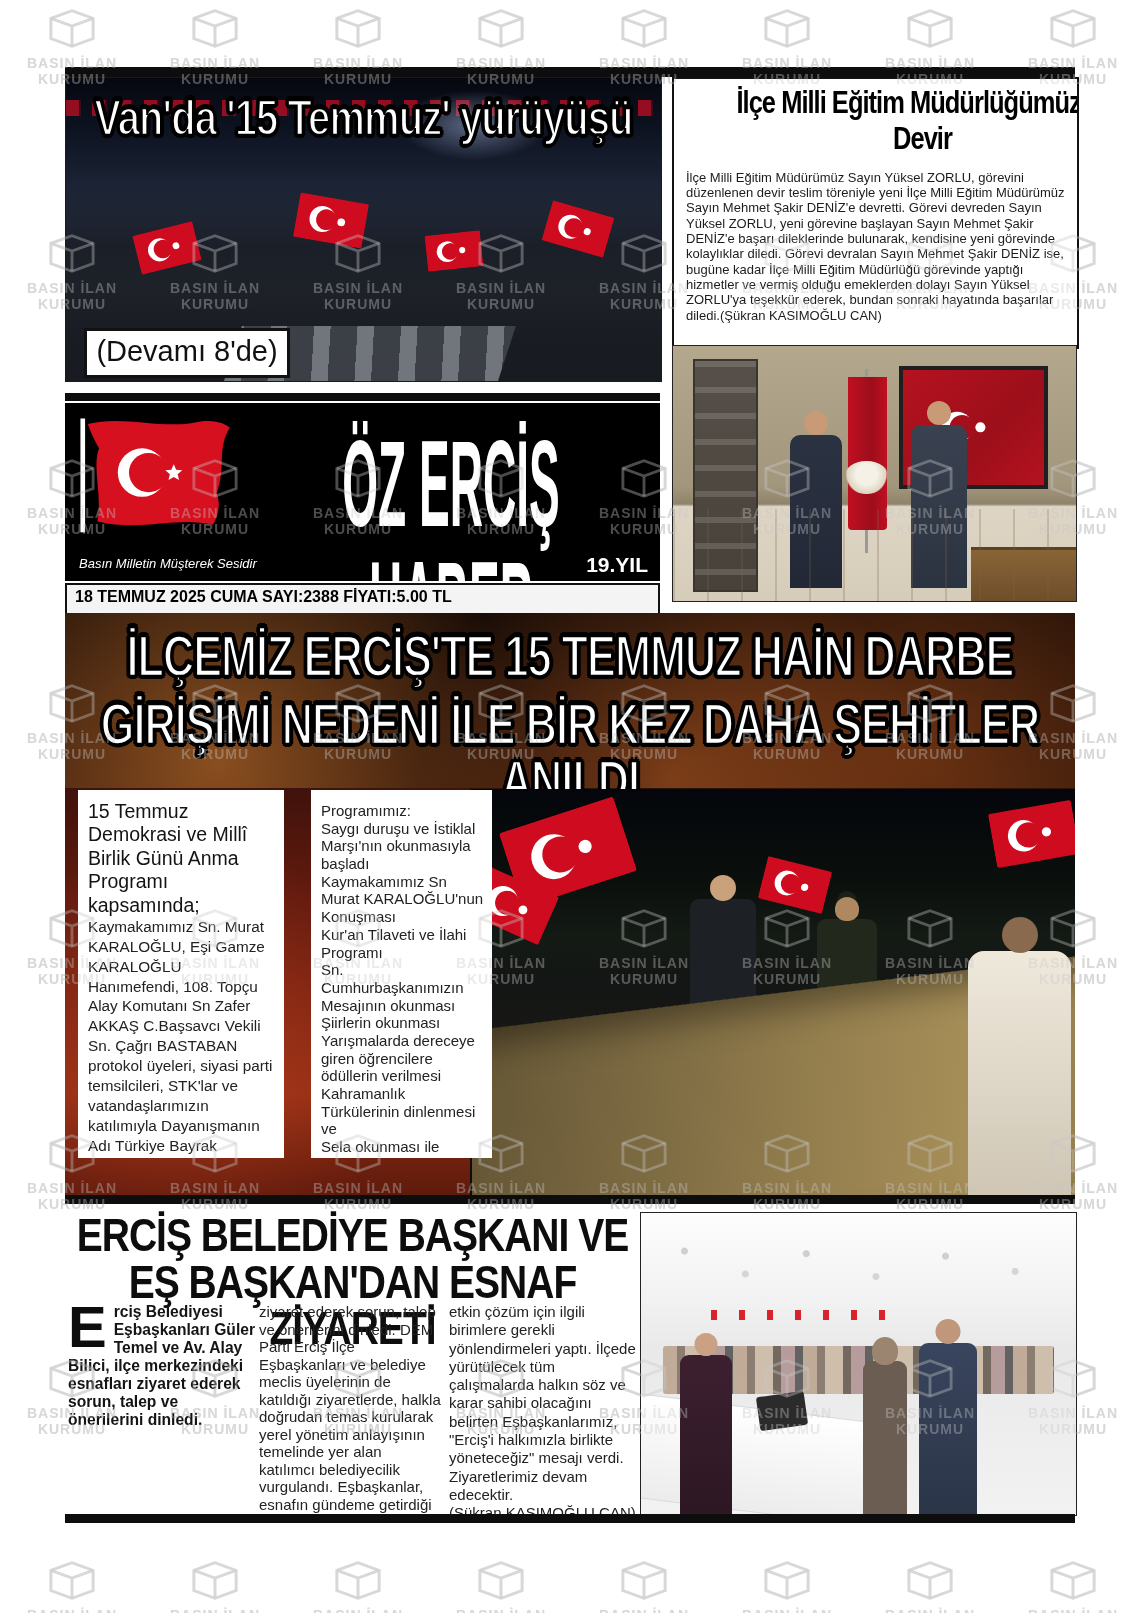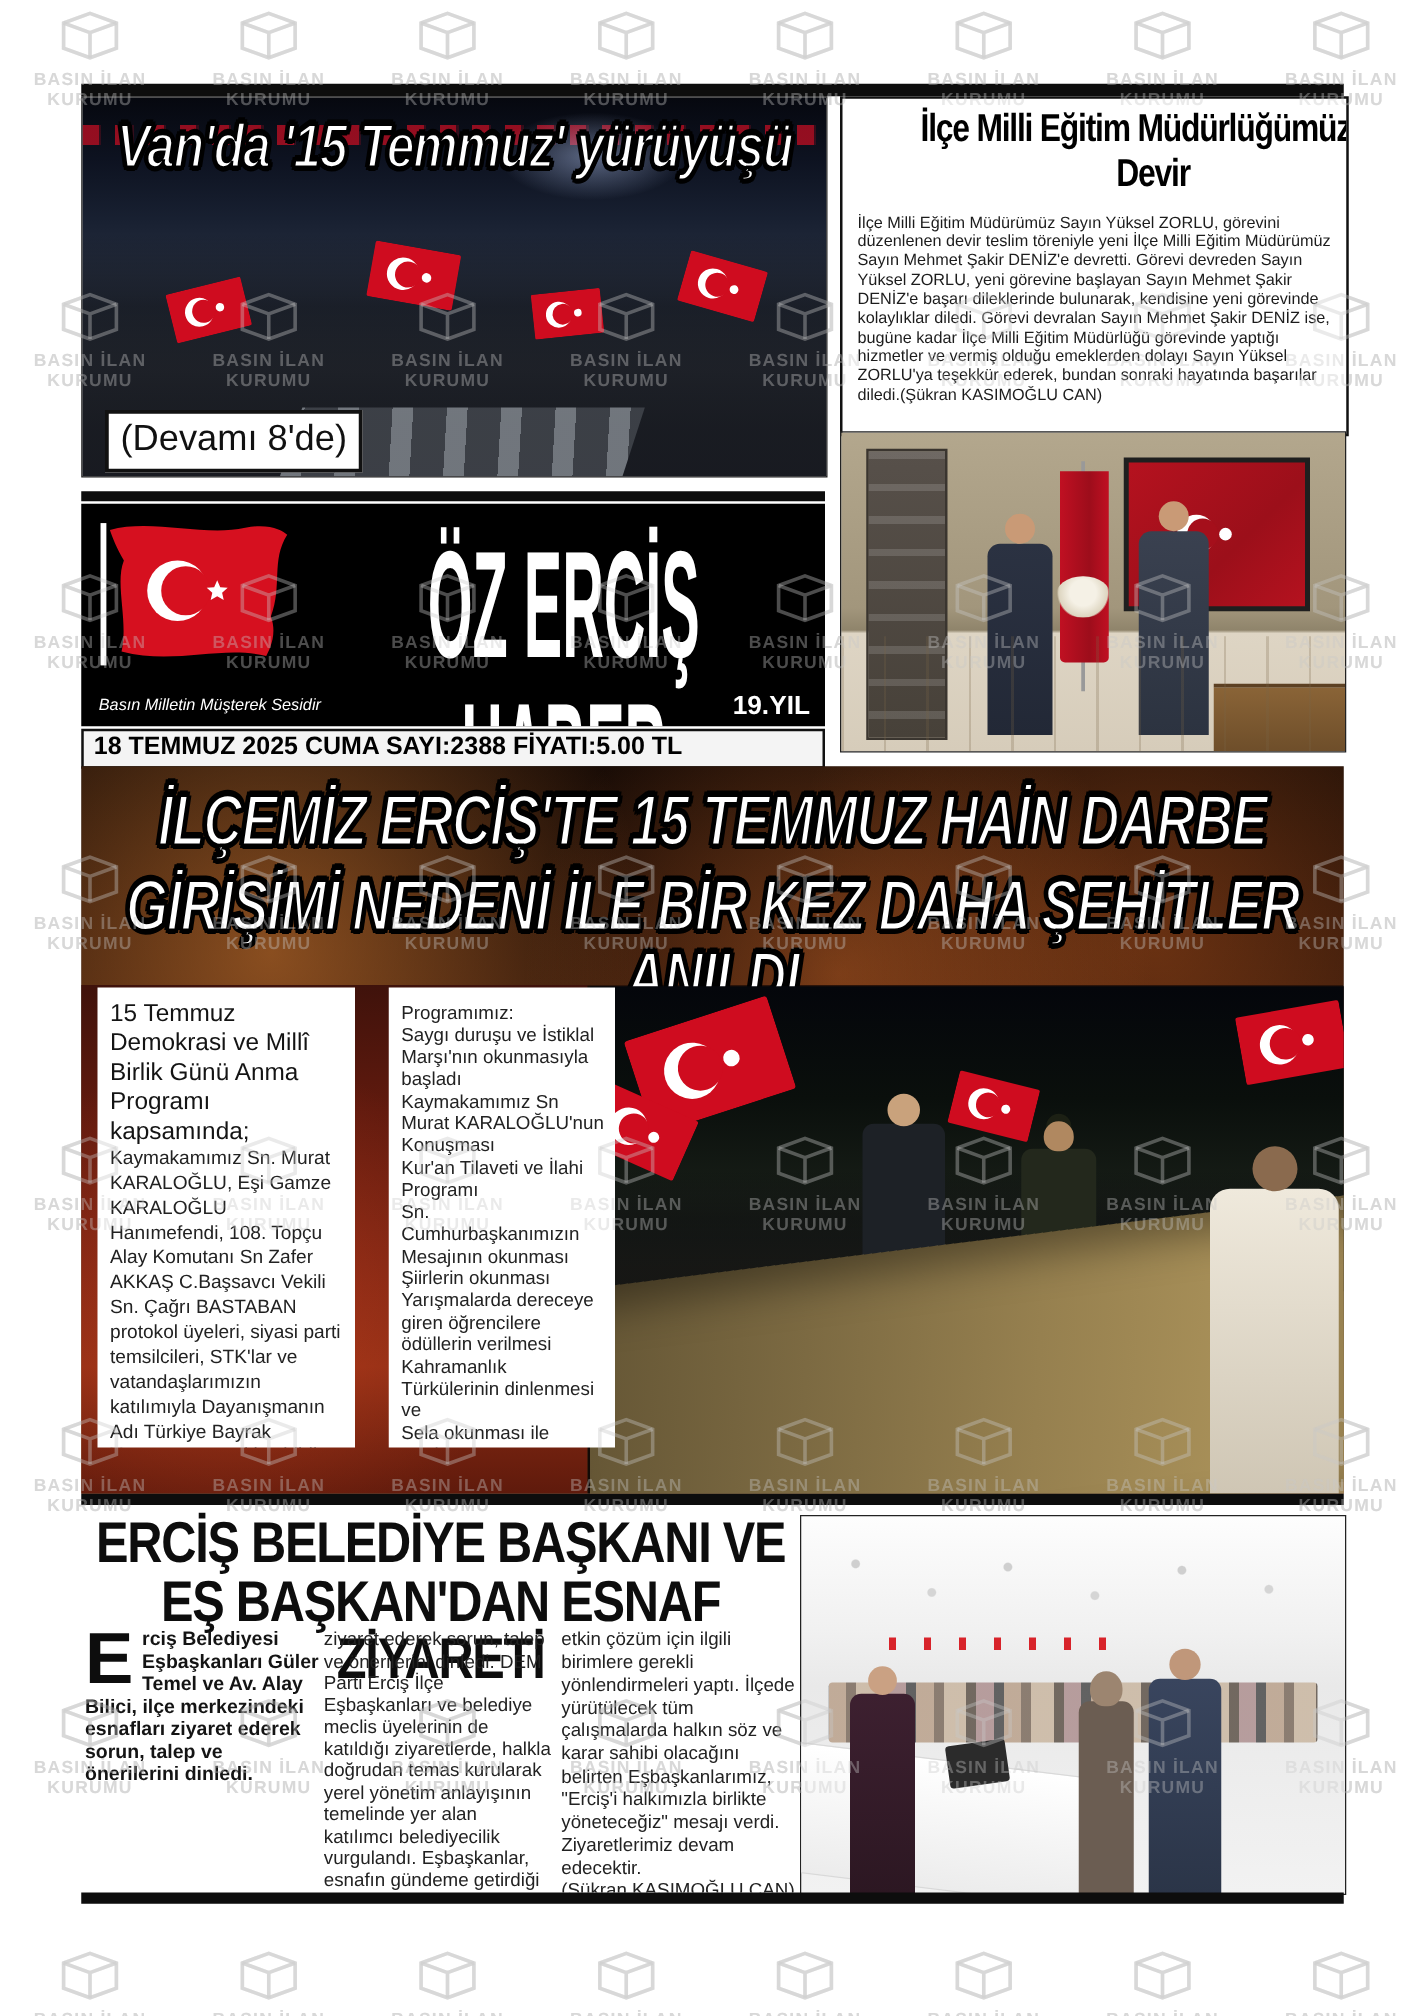--- a/index.html
+++ b/index.html
@@ -13,21 +13,21 @@
   #wm-over{color:rgba(200,200,200,0.38);z-index:60;pointer-events:none;}
   .wm{position:absolute;width:124px;text-align:center;font-weight:bold;font-size:14px;line-height:1.15;}
   .wm svg{width:62px;height:48px;stroke:currentColor;fill:none;stroke-width:3;}
   .wm span{display:block;letter-spacing:1px;}
 
   .content{position:absolute;inset:0;z-index:10;}
 
   
   .cond{display:inline-block;font-weight:bold;}
   .outline-white{color:#fff;-webkit-text-stroke:2px #000;
-    text-shadow:-2px -2px 0 #000,2px -2px 0 #000,-2px 2px 0 #000,2px 2px 0 #000,0 3px 0 #000,0 -3px 0 #000,3px 0 0 #000,-3px 0 0 #000;font-style:italic;}
+    text-shadow:-2px -2px 0 #000,2px -2px 0 #000,-2px 2px 0 #000,2px 2px 0 #000,0 3px 0 #000,0 -3px 0 #000,3px 0 0 #000,-3px 0 0 #000;}
   .prelines{white-space:pre-line;}
 
   
   .topbar{left:65px;top:67px;width:1010px;height:10px;background:#0d0d0d;}
 
   
   .photo1{left:65px;top:77px;width:595px;height:303px;border:1px solid #1a1a1a;overflow:hidden;
     background:linear-gradient(180deg,#06080f 0%,#0d1220 16%,#182031 32%,#2b3344 52%,#3d434e 72%,#31353d 100%);}
   .p1-bunting{left:0;top:22px;width:100%;height:16px;opacity:.8;
     background:repeating-linear-gradient(90deg,#b60e22 0 13px,rgba(182,14,34,.3) 13px 15px,transparent 15px 26px);}
@@ -77,21 +77,21 @@
   
   .mastbar{left:65px;top:393px;width:595px;height:8px;background:#0d0d0d;}
   .masthead{left:65px;top:403px;width:595px;height:178px;background:#000;overflow:hidden;}
   .mast-flag{position:absolute;left:6px;top:8px;width:185px;height:140px;}
   .mast-title{position:absolute;left:185px;top:20px;width:402px;text-align:center;color:#fff;
     font-size:64px;font-weight:bold;line-height:1;}
   .mast-title .cond{transform:scale(.72,1.9);transform-origin:center top;letter-spacing:0;}
   .mast-slogan{position:absolute;left:14px;bottom:10px;color:#fff;font-size:13px;font-style:italic;}
   .mast-year{position:absolute;right:12px;bottom:4px;color:#fff;font-size:21px;font-weight:bold;}
   .dateline{left:65px;top:583px;width:595px;height:32px;background:#f4f4f4;border:2px solid #111;box-sizing:border-box;
-    font-size:20px;font-weight:bold;line-height:24px;padding-left:8px;color:#000;}
+    font-size:16px;font-weight:bold;line-height:24px;padding-left:8px;color:#000;}
 
   
   .bannerwrap{left:65px;top:613px;width:1010px;height:582px;overflow:hidden;
     background:linear-gradient(180deg,#190c06 0%,#2c1409 30%,#4a2210 55%,#6b3414 75%,#7d3d17 90%,#6b3212 100%);}
   .bn-glow{position:absolute;left:0;top:0;width:100%;height:30%;
     background:radial-gradient(circle at 15% 85%,rgba(255,150,60,.45),transparent 35%),
                radial-gradient(circle at 60% 95%,rgba(255,130,50,.35),transparent 40%),
                radial-gradient(circle at 85% 80%,rgba(255,120,40,.3),transparent 35%);}
   .bn-line{position:absolute;width:100%;text-align:center;font-size:45px;line-height:1;}
   .bn-line .cond{transform:scale(.96,1.28);transform-origin:center top;letter-spacing:-1px;}

